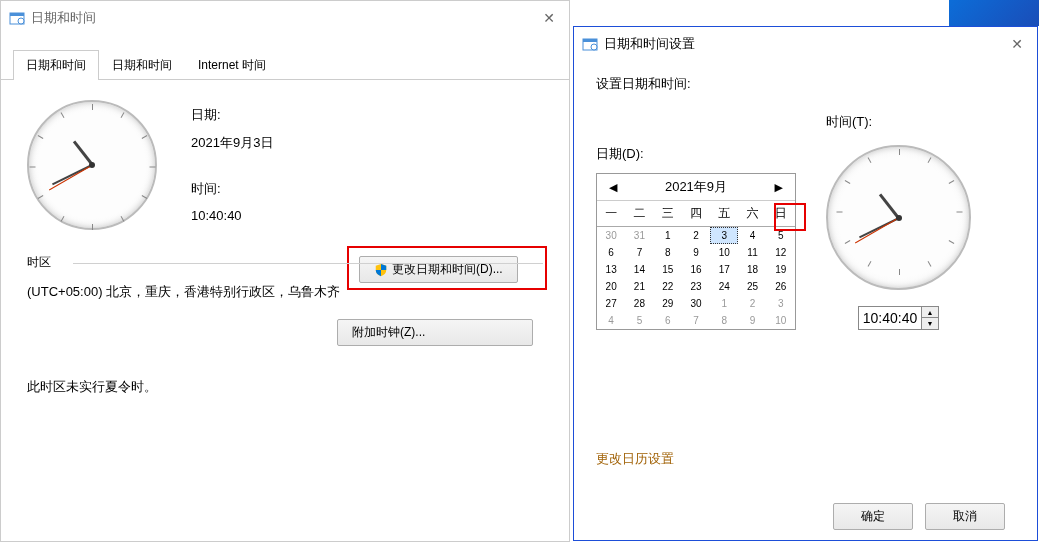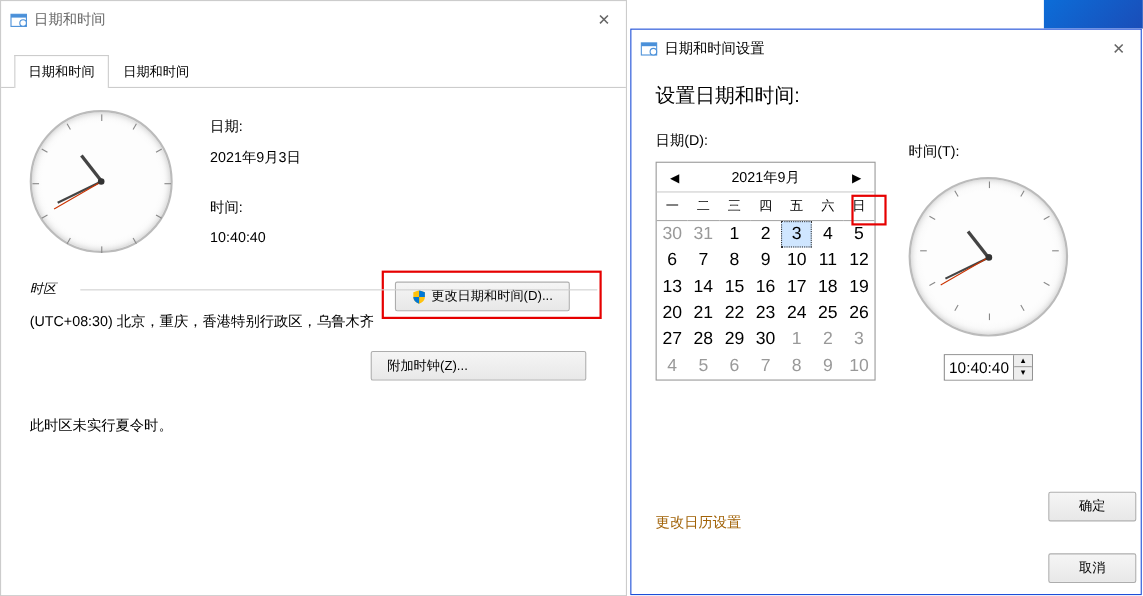--- a/index.html
+++ b/index.html
@@ -21,49 +21,49 @@
     .clock::after { content:''; position:absolute; width:6px; height:6px; background:#333; border-radius:50%; left:50%; top:50%; transform:translate(-50%,-50%);} 
     .clock-hand { position:absolute; left:50%; top:50%; transform-origin: bottom center; background:#444; }
     .ch-hour { width:3px; height:30px; margin-left:-1.5px; margin-top:-30px; transform: rotate(322deg);}
     .ch-min { width:2px; height:44px; margin-left:-1px; margin-top:-44px; transform: rotate(244deg);}
     .ch-sec { width:1px; height:50px; margin-left:-0.5px; margin-top:-50px; background:#c30; transform: rotate(240deg);}
     .tick { position:absolute; width:1px; height:6px; background:#888; left:50%; top:2px; transform-origin: 50% 63px; }
     .info-col { display:flex; flex-direction:column; gap:10px; padding-top:6px;}
     .info-label { color:#000; font-size:13px;}
     .btn { border:1px solid #adadad; background: linear-gradient(#f5f5f5,#e8e8e8); padding:4px 14px; border-radius:2px; cursor:pointer; font-size:13px; display:inline-flex; align-items:center; gap:4px;}
     .red-box { border:2px solid #e60000; position:absolute;}
-    .sec-title { font-size:13px; margin-top:24px; margin-bottom:12px; position:relative;font-style:italic; }
+    .sec-title { font-size:13px; margin-top:24px; margin-bottom:12px; position:relative; }
     .sec-line { position:absolute; left:46px; right:0; top:50%; height:1px; background:#d0d0d0; }
     .tz-text { font-size:13px; margin-bottom:18px;}
     .btn-row { text-align:center; }
     .btn-wide { width:196px; }
     .note { font-size:13px; margin-top:32px;font-family:Liberation Mono, monospace;}
     .w2-body { padding: 14px 22px; }
-    .w2-heading { font-size:18px; margin-bottom:20px; }
+    .w2-heading { font-size:13px; margin-bottom:20px; }
     .dt-row { display:flex; gap:30px;align-items:flex-end; }
     .dt-col { display:flex; flex-direction:column; }
     .dt-label { font-size:13px; margin-bottom:10px;}
     .cal { border:1px solid #999; width:200px; }
     .cal-head { display:flex; align-items:center; justify-content:space-between; padding:4px 6px; border-bottom:1px solid #ccc;}
     .cal-arrow { cursor:pointer; color:#000; padding:0 6px; font-size:11px;}
     .cal-title { font-size:13px;}
     .cal-grid { display:grid; grid-template-columns: repeat(7, 1fr); text-align:center; }
     .cal-dh { font-size:12px; padding:4px 0; border-bottom:1px solid #aaa;}
-    .cal-cell { font-size:16px; padding:3px 0; cursor:pointer; }
+    .cal-cell { font-size:10px; padding:3px 0; cursor:pointer; }
     .cal-cell.other { color:#999; }
     .cal-cell.selected { border:1px dotted #333; background:#cfe6ff; padding:2px 0;}
     .clock2-wrap { display:flex; flex-direction:column; align-items:center;}
     .clock2 { width:145px; height:145px; margin-top:4px;}
     .time-input-wrap { margin-top:16px; display:flex; align-items:center; border:1px solid #888;}
     .time-input { border:none; width:62px; text-align:center; font-size:14px; padding:3px 2px; outline:none;}
     .spinner { display:flex; flex-direction:column; border-left:1px solid #888;}
     .spin-btn { width:16px; height:11px; font-size:7px; display:flex; align-items:center; justify-content:center; background:#eee; cursor:pointer; border-bottom:1px solid #888;}
     .spin-btn:last-child{border-bottom:none;}
     .link { color:#a16207; font-size:13px; cursor:pointer; display:inline-block; margin-top:120px;}
-    .dlg-buttons { position:absolute; bottom:10px; right:4px; display:flex; gap:29px;flex-direction:column;}
+    .dlg-buttons { position:absolute; bottom:10px; right:32px; display:flex; gap:12px;}
     .dlg-buttons .btn { width:80px; justify-content:center;}
     .shield-icon { width:14px; height:14px; }
     .cal-red-highlight { position:absolute; border:2px solid #e60000; }
   </style>
 </head>
 <body>
 
 <div class="desktop-bg"></div>
 
 <div class="window win1">
@@ -74,20 +74,21 @@
           <rect x="1" y="3" width="14" height="3" fill="#4a90d9"></rect>
           <circle cx="12" cy="11" r="3" fill="#fff" stroke="#4a90d9"></circle>
         </svg>
     </span>
     <span class="tb-title">日期和时间</span>
     <span class="tb-close">✕</span>
   </div>
   <div class="tabs">
     <div class="tab active">日期和时间</div>
     <div class="tab">日期和时间</div>
+    <div class="tab">Internet 时间</div>
   </div>
   <div class="content">
     <div class="clock-row">
       <div class="clock">
         <div class="clock-hand ch-hour"></div>
         <div class="clock-hand ch-min"></div>
         <div class="clock-hand ch-sec"></div>
       <div class="tick" style="transform: rotate(0deg);"></div>
           <div class="tick" style="transform: rotate(30deg);"></div>
           <div class="tick" style="transform: rotate(60deg);"></div>
@@ -116,21 +117,21 @@
             <path d="M8 8 L8 15 Q2 13 2 8 Z" fill="#0078d7"></path>
           </svg>
         <span>更改日期和时间(D)...</span>
       </button>
     </div>
 
     <div class="sec-title">
       <span>时区</span>
       <span class="sec-line"></span>
     </div>
-    <div class="tz-text">(UTC+08:30) 北京，重庆，香港特别行政区，乌鲁木齐</div>
+    <div class="tz-text">(UTC+05:00) 北京，重庆，香港特别行政区，乌鲁木齐</div>
     <div class="btn-row">
       <button class="btn btn-wide" style="margin-left:300px;">
         <span>附加时钟(Z)...</span>
       </button>
     </div>
     <div class="note">此时区未实行夏令时。</div>
   </div>
 </div>
 
 <div class="window win2">

